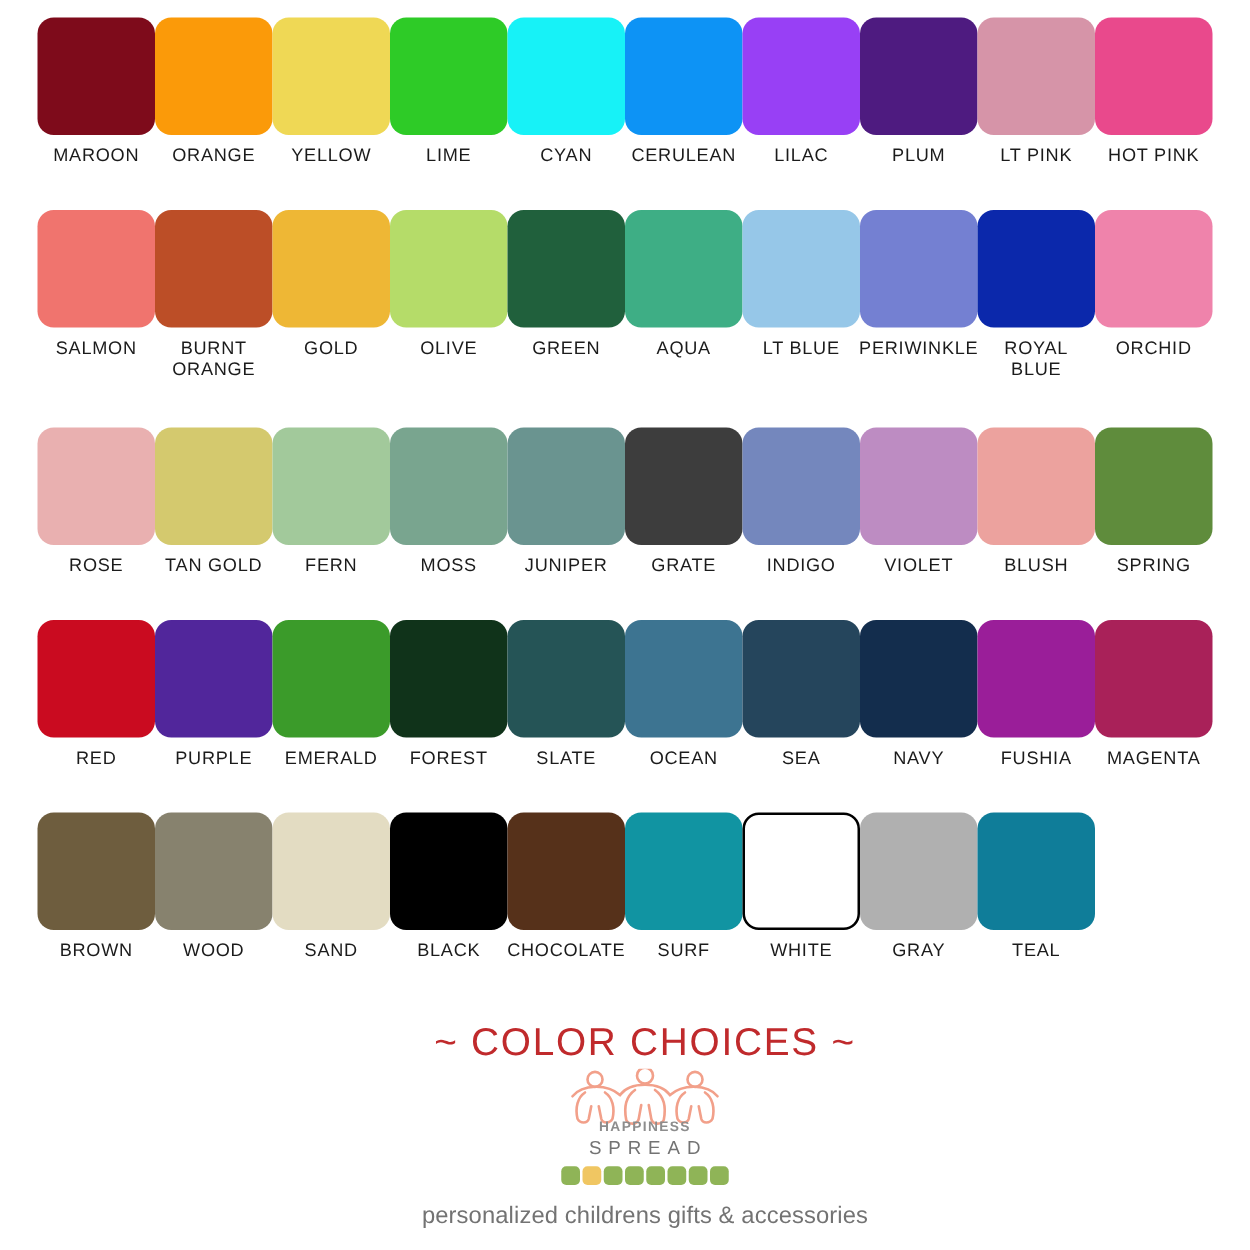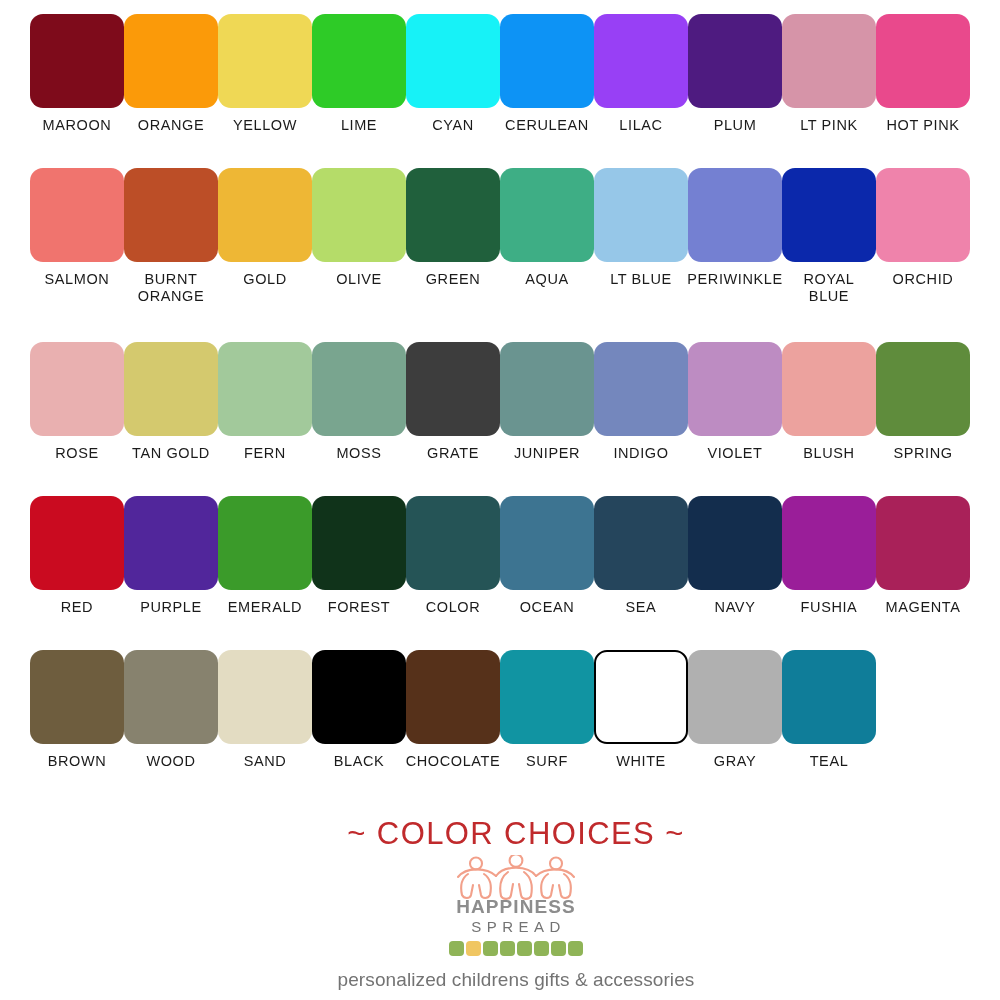--- a/index.html
+++ b/index.html
@@ -85,21 +85,21 @@
   }
   #logo {
     margin-top: 6px;
     display: inline-block;
     position: relative;
     width: 170px;
   }
   #logo-figures { display: block; margin: 0 auto; }
   #logo-word-happiness {
     font-family: "Liberation Sans", sans-serif;
-    font-size: 19px;
+    font-size: 11px;
     font-weight: bold;
     letter-spacing: 1.1px;
     color: #8d8d8d;
     line-height: 1;
     margin-top: -4px;
     text-align: center;
   }
   #logo-word-spread {
     font-family: "Liberation Sans", sans-serif;
     font-size: 15px;
@@ -234,28 +234,28 @@
         </div>
         <div class="swatch-cell">
           <div class="chip" title="FERN" style="background: rgb(162, 201, 155);"></div>
           <div class="chip-label">FERN</div>
         </div>
         <div class="swatch-cell">
           <div class="chip" title="MOSS" style="background: rgb(121, 165, 143);"></div>
           <div class="chip-label">MOSS</div>
         </div>
         <div class="swatch-cell">
+          <div class="chip" title="JUNIPER" style="background: rgb(106, 148, 144);"></div>
+          <div class="chip-label">JUNIPER</div>
+        </div>
+        <div class="swatch-cell">
           <div class="chip" title="GRATE" style="background: rgb(61, 61, 61);"></div>
           <div class="chip-label">GRATE</div>
         </div>
         <div class="swatch-cell">
-          <div class="chip" title="JUNIPER" style="background: rgb(106, 148, 144);"></div>
-          <div class="chip-label">JUNIPER</div>
-        </div>
-        <div class="swatch-cell">
           <div class="chip" title="INDIGO" style="background: rgb(116, 135, 189);"></div>
           <div class="chip-label">INDIGO</div>
         </div>
         <div class="swatch-cell">
           <div class="chip" title="VIOLET" style="background: rgb(189, 140, 194);"></div>
           <div class="chip-label">VIOLET</div>
         </div>
         <div class="swatch-cell">
           <div class="chip" title="BLUSH" style="background: rgb(236, 162, 158);"></div>
           <div class="chip-label">BLUSH</div>
@@ -277,21 +277,21 @@
         <div class="swatch-cell">
           <div class="chip" title="EMERALD" style="background: rgb(59, 155, 42);"></div>
           <div class="chip-label">EMERALD</div>
         </div>
         <div class="swatch-cell">
           <div class="chip" title="FOREST" style="background: rgb(16, 51, 26);"></div>
           <div class="chip-label">FOREST</div>
         </div>
         <div class="swatch-cell">
           <div class="chip" title="SLATE" style="background: rgb(37, 84, 86);"></div>
-          <div class="chip-label">COLOR</div>
+          <div class="chip-label">SLATE</div>
         </div>
         <div class="swatch-cell">
           <div class="chip" title="OCEAN" style="background: rgb(61, 116, 145);"></div>
           <div class="chip-label">OCEAN</div>
         </div>
         <div class="swatch-cell">
           <div class="chip" title="SEA" style="background: rgb(37, 69, 92);"></div>
           <div class="chip-label">SEA</div>
         </div>
         <div class="swatch-cell">

